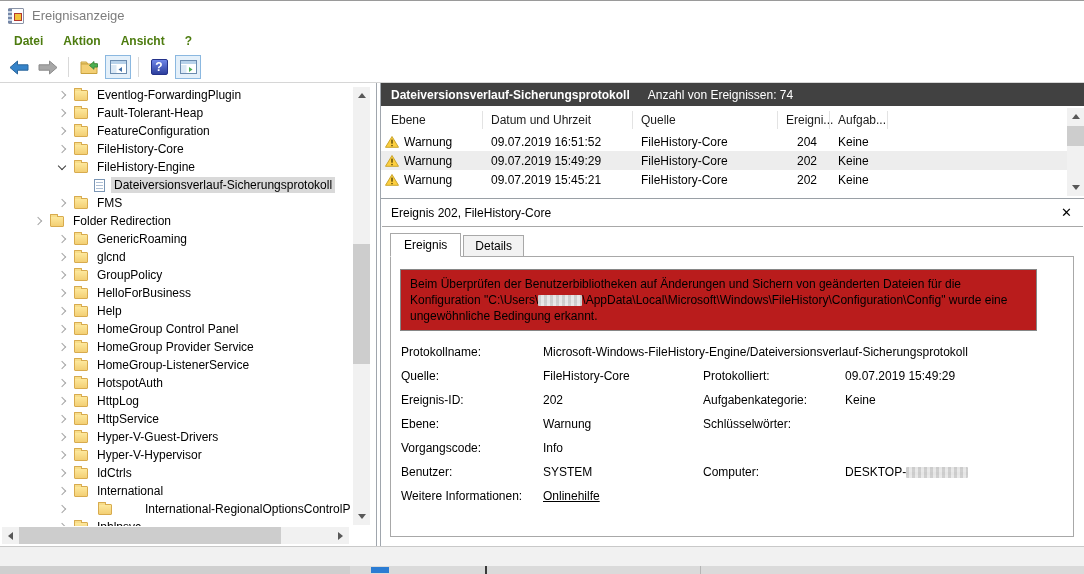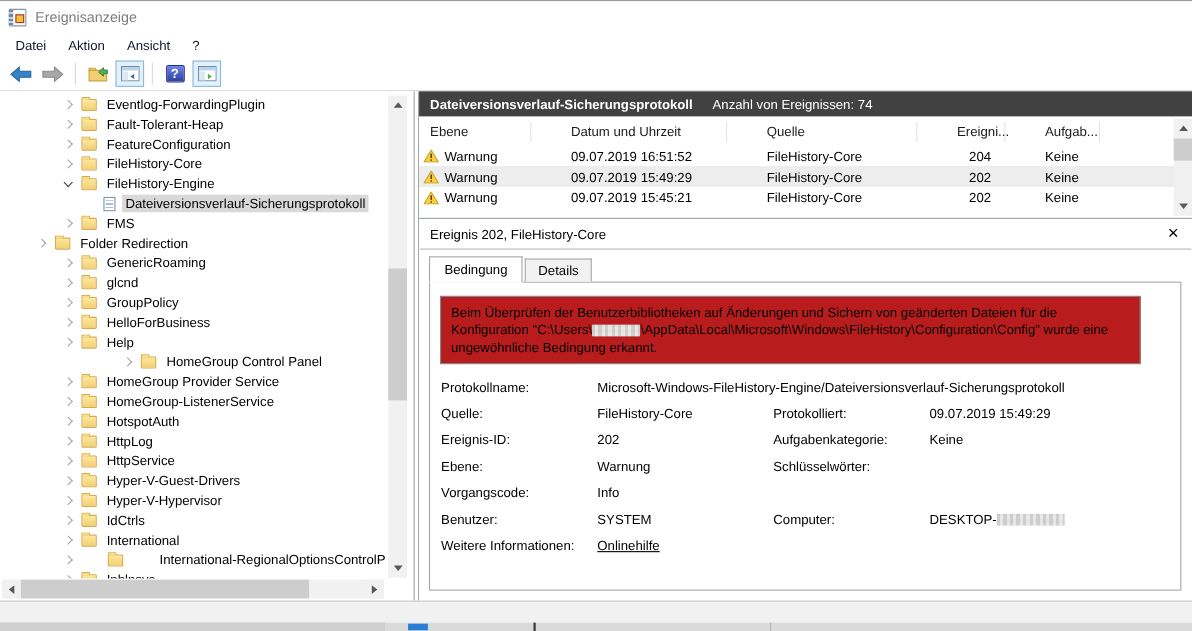--- a/index.html
+++ b/index.html
@@ -18,21 +18,21 @@
   .app-icon { width:16px; height:16px; position:relative; flex:none;
     background:#fdfdfd; border:1px solid #8a93a6; border-radius:1px; }
   .app-icon::before { content:""; position:absolute; left:-1px; top:0; width:4px; height:14px;
     background:repeating-linear-gradient(#7487a8 0 2px,#c7d2e2 2px 4px); }
   .app-icon::after { content:""; position:absolute; left:5px; top:4px; width:6px; height:6px;
     background:#f2c23a; border:1px solid #b2372f; }
 
   
   .menubar { position:absolute; left:0; top:30px; width:100%; height:22px;
     display:flex; align-items:center; padding-left:4px; background:#fff; }
-  .menu-item { padding:2px 10px; color:#0f172a; cursor:default; }
+  .menu-item { padding:2px 10px; color:#4d7c0f; cursor:default;font-weight:bold; }
 
   
   .toolbar { position:absolute; left:0; top:52px; width:100%; height:31px;
     border-bottom:1px solid #d6d6d6; display:flex; align-items:center;
     padding-left:6px; gap:3px; background:#fff; }
   .tb-sep { width:1px; height:20px; background:#d9d9d9; margin:0 4px; }
   .tb-btn { width:26px; height:24px; display:flex; align-items:center; justify-content:center; }
   .tb-btn.active { background:#e4f0fa; border:1px solid #8bb8e0; }
   .help-glyph { width:17px; height:16px; border-radius:2px; border:1px solid #25328a;
     background:linear-gradient(#6f86e8,#2d3f9d); color:#fff; font-weight:bold; font-size:12px;
@@ -77,21 +77,21 @@
   .ev-vthumb { position:absolute; left:0; top:18px; width:17px; height:20px; background:#cdcdcd; }
 
   
   .right-panel { position:absolute; left:380px; top:83px; right:0; bottom:28px;
     border-left:1px solid #a0a6ad; background:#fff; display:flex; flex-direction:column; }
   .list-header { height:23px; background:#414141; color:#fff; display:flex; align-items:center;
     padding:0 10px; gap:18px; flex:none; }
   .list-header .lh-title { font-weight:bold; }
 
   .events { height:92px; position:relative; flex:none; background:#fff; }
-  .ev-grid { display:grid; grid-template-columns:102px 150px 145px 52px 58px 1fr; align-items:center;gap:28px; }
+  .ev-grid { display:grid; grid-template-columns:102px 150px 145px 52px 58px 1fr; align-items:center; }
   .ev-headrow { height:24px; margin-top:2px; }
   .ev-hcell { height:18px; display:flex; align-items:center; padding-left:8px;
     border-right:1px solid #e3e3e3; color:#1a1a1a; }
   .ev-hcell:first-child { padding-left:10px; }
   .ev-hcell:last-child { border-right:none; }
   .ev-row { height:19px; }
   .ev-row.sel { background:#ededed; }
   .ev-cell { padding-left:8px; display:flex; align-items:center; gap:5px; height:100%; }
   .ev-cell.level { padding-left:4px; }
   .ev-cell.num { justify-content:flex-end; padding-right:13px; }
@@ -252,21 +252,21 @@
       <div class="titem" style="padding-left: 58px;">
         <span class="chev"></span>
         <span class="ico-folder"></span>
         <span class="tlabel">HelloForBusiness</span>
       </div>
       <div class="titem" style="padding-left: 58px;">
         <span class="chev"></span>
         <span class="ico-folder"></span>
         <span class="tlabel">Help</span>
       </div>
-      <div class="titem" style="padding-left: 58px; justify-content: center;">
+      <div class="titem" style="padding-left: 58px;">
         <span class="chev"></span>
         <span class="ico-folder"></span>
         <span class="tlabel">HomeGroup Control Panel</span>
       </div>
       <div class="titem" style="padding-left: 58px;">
         <span class="chev"></span>
         <span class="ico-folder"></span>
         <span class="tlabel">HomeGroup Provider Service</span>
       </div>
       <div class="titem" style="padding-left: 58px;">
@@ -424,21 +424,21 @@
   </div>
 
   <div class="detail">
     <div class="d-titlerow">
       <span>Ereignis 202, FileHistory-Core</span>
       <span class="d-close">✕</span>
     </div>
     <div class="d-divider"></div>
 
     <div class="tabs">
-      <span class="tab active">Bedingung</span>
+      <span class="tab active">Ereignis</span>
       <span class="tab inactive">Details</span>
     </div>
 
     <div class="tab-content">
       <div class="desc-box">
         <span>Beim Überprüfen der Benutzerbibliotheken auf Änderungen und Sichern von geänderten Dateien für die Konfiguration "C:\Users\</span><span class="redact user"></span><span>\AppData\Local\Microsoft\Windows\FileHistory\Configuration\Config" wurde eine ungewöhnliche Bedingung erkannt.</span>
       </div>
 
       <div class="frow">
         <span class="flabel">Protokollname:</span>

